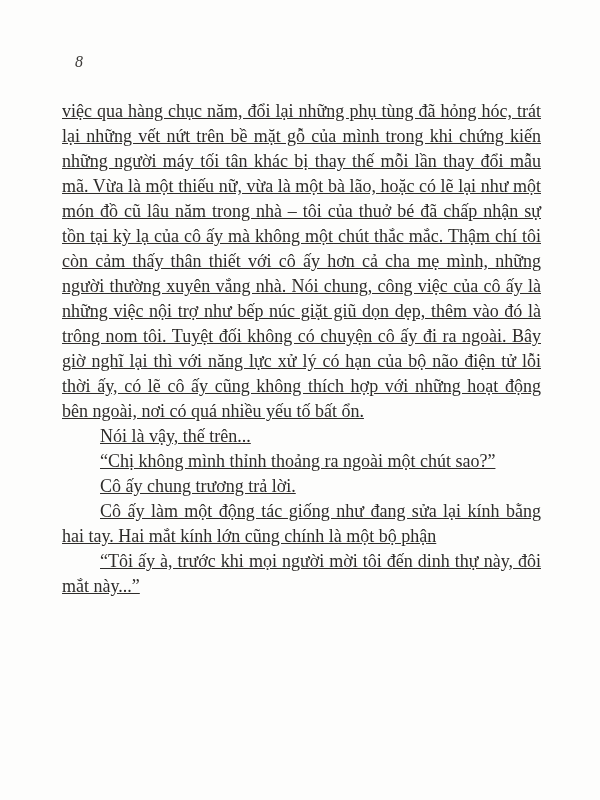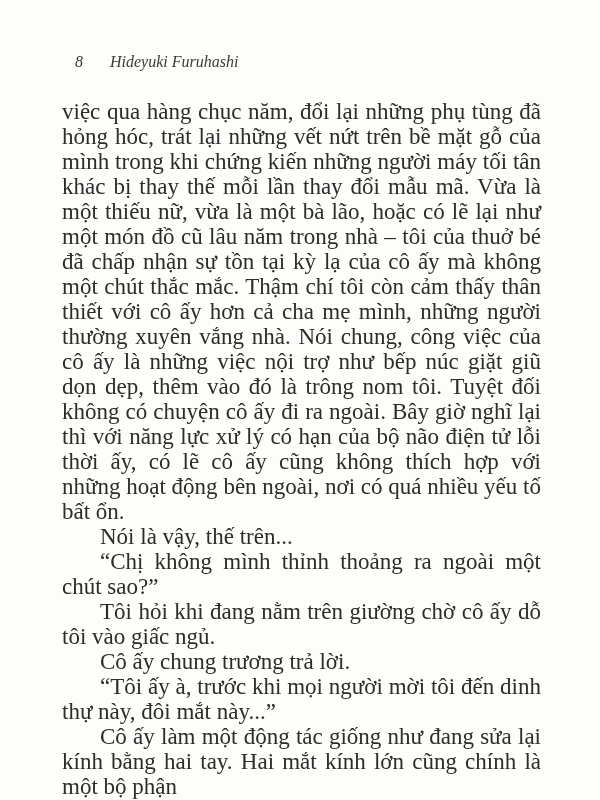--- a/index.html
+++ b/index.html
@@ -27,47 +27,46 @@
     align-items: baseline;
   }
   .running-header .page-number {
     margin-right: 27px;
   }
   .body-text {
     position: absolute;
     top: 99px;
     left: 62px;
     width: 479px;
-    font-size: 23px;
+    font-size: 18px;
     line-height: 25px;
     text-align: justify;
     text-justify: inter-word;
+    text-decoration: underline;
   }
   .para {
     margin: 0;
     padding: 0;
   }
   .para.indent {
     text-indent: 38px;
   }
   .italic {
     font-style: italic;
   }
 </style>
 </head>
 <body>
 
 <div class="page">
   <div class="running-header">
     <span class="page-number">8</span>
-    <span class="author-name">Hideyuki Furuhashi</span>
   </div>
 
   <div class="body-text">
       <p class="para"><span>việc qua hàng chục năm, đổi lại những phụ tùng đã hỏng hóc, trát lại những vết nứt trên bề mặt gỗ của mình trong khi chứng kiến những người máy tối tân khác bị thay thế mỗi lần thay đổi mẫu mã. Vừa là một thiếu nữ, vừa là một bà lão, hoặc có lẽ lại như một món đồ cũ lâu năm trong nhà – tôi của thuở bé đã chấp nhận sự tồn tại kỳ lạ của cô ấy mà không một chút thắc mắc. Thậm chí tôi còn cảm thấy thân thiết với cô ấy hơn cả cha mẹ mình, những người thường xuyên vắng nhà. Nói chung, công việc của cô ấy là những việc nội trợ như bếp núc giặt giũ dọn dẹp, thêm vào đó là trông nom tôi. Tuyệt đối không có chuyện cô ấy đi ra ngoài. Bây giờ nghĩ lại thì với năng lực xử lý có hạn của bộ não điện tử lỗi thời ấy, có lẽ cô ấy cũng không thích hợp với những hoạt động bên ngoài, nơi có quá nhiều yếu tố bất ổn.</span></p>
       <p class="para indent"><span>Nói là vậy, thế trên...</span></p>
       <p class="para indent"><span>“Chị không mình thỉnh thoảng ra ngoài một chút sao?”</span></p>
-      <p class="para indent"><span>Tôi hỏi khi đang nằm trên giường chờ cô ấy dỗ tôi vào giấc ngủ.</span></p>
       <p class="para indent"><span>Cô ấy chung trương trả lời.</span></p>
+      <p class="para indent"><span>Cô ấy làm một động tác giống như đang sửa lại kính bằng hai tay. Hai mắt kính lớn cũng chính là một bộ phận</span></p>
       <p class="para indent"><span>“Tôi ấy à, trước khi mọi người mời tôi đến dinh thự này, đôi mắt này...”</span></p>
-      <p class="para indent"><span>Cô ấy làm một động tác giống như đang sửa lại kính bằng hai tay. Hai mắt kính lớn cũng chính là một bộ phận</span></p>
     </div>
 </div>
 
 </body></html>

